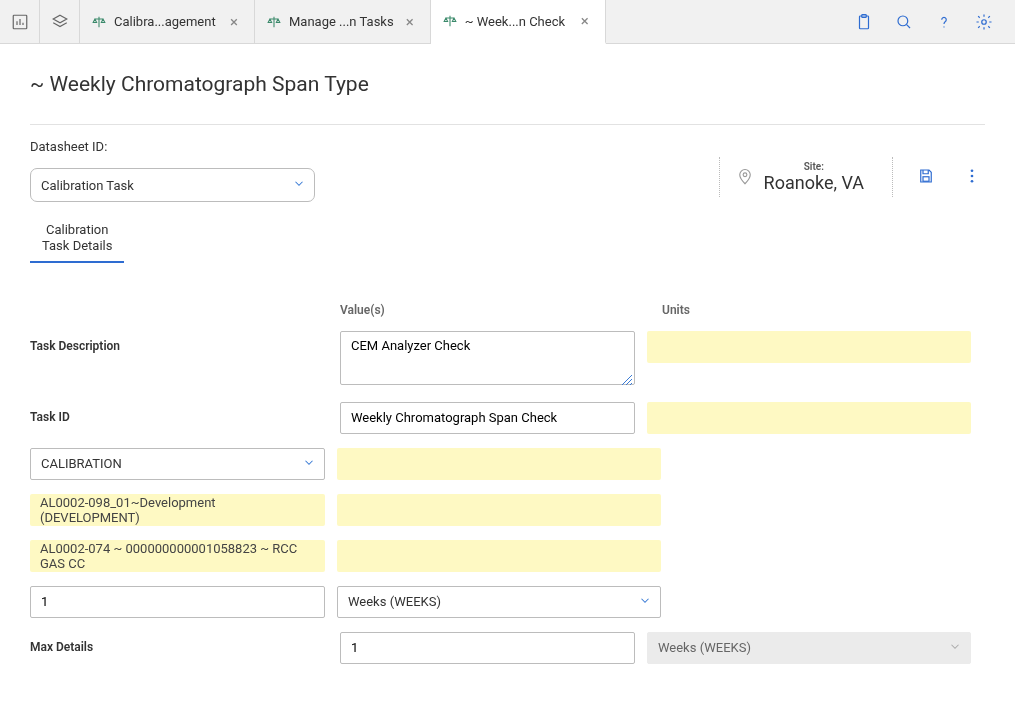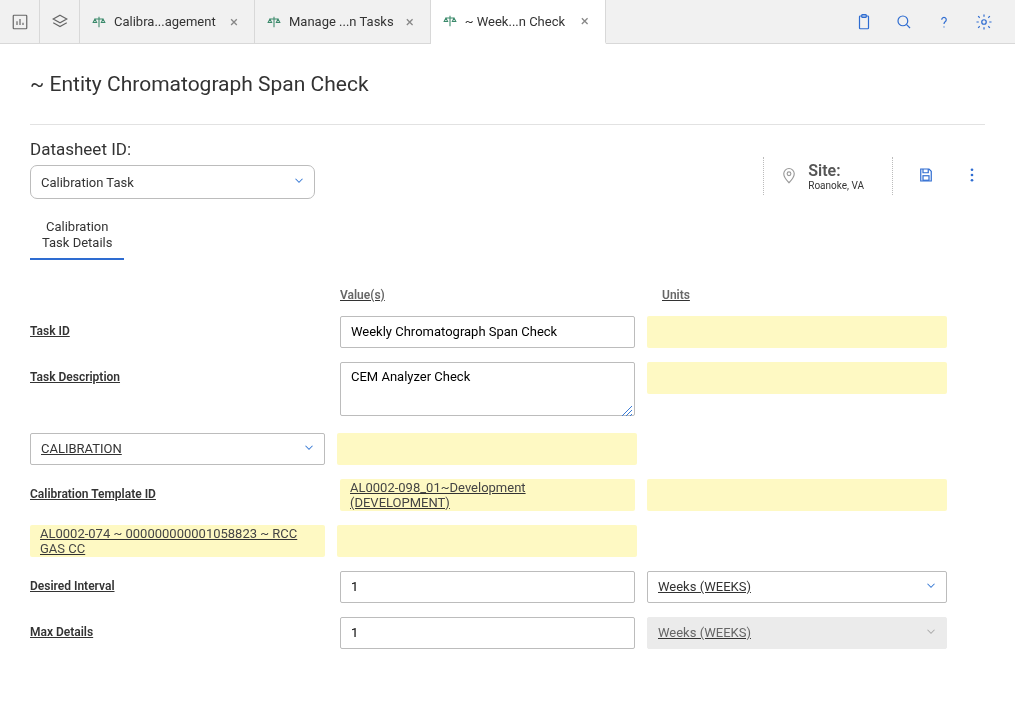--- a/index.html
+++ b/index.html
@@ -18,45 +18,45 @@
   .tb-right svg { cursor:pointer; }
   .blue-svg { stroke:#2e6cd1; fill:none; }
   .gray-svg { stroke:#666; fill:none; }
 
   .content { padding:28px 30px 0 30px; }
   .page-title { font-size:21px; color:#333; margin-bottom:28px; }
   .hr { height:1px; background:#e2e2e2; margin-bottom:14px; }
 
   .header-row { display:flex; align-items:flex-start; }
   .ds-block { }
-  .ds-label { font-size:17px; margin-bottom:6px; }
+  .ds-label { font-size:13px; margin-bottom:14px; }
   .select { position:relative; width:285px; height:34px; border:1px solid #bcbcbc; border-radius:7px; display:flex; align-items:center; padding:0 10px; background:#fff; cursor:pointer; }
   .select .chev { position:absolute; right:8px; top:50%; transform:translateY(-50%); }
   .chev svg { stroke:#3a7bd5; }
 
   .hdr-right { margin-left:auto; display:flex; align-items:center; gap:20px; padding-top:18px; }
   .site-block { display:flex; align-items:center; gap:10px; border-left:1px dotted #bbb; border-right:1px dotted #bbb; padding:4px 28px 4px 16px; }
-  .site-text .lbl { font-size:16px; font-weight:600; color:#555; }
-  .site-text .val { font-size:10px;text-align:center; }
+  .site-text .lbl { font-size:10px; font-weight:600; color:#555;text-align:center; }
+  .site-text .val { font-size:18px;text-align:center; }
   .icon-btn { cursor:pointer; padding:4px; }
 
   .subtab-row { margin-top:14px; display:flex; }
   .subtab { border-bottom:2px solid #2e6cd1; padding:6px 12px 6px 12px; text-align:center; font-size:13px; line-height:1.25; cursor:pointer; }
 
-  .form-area { margin-top:28px;text-decoration:underline; }
+  .form-area { margin-top:40px; }
   .col-headers { display:flex; margin-bottom:14px; }
   .col-spacer { width:310px; }
   .col-val { width:310px; font-weight:600; font-size:12px; color:#666; }
   .col-unit { font-weight:600; font-size:12px; color:#666; margin-left:12px; }
 
   .form-row { display:flex; align-items:flex-start; margin-bottom:14px; }
   .form-row.tall { align-items:flex-start; }
   .f-label { width:310px; font-weight:600; font-size:12px; color:#333; padding-top:8px; }
   .f-value { width:295px; }
-  .f-units { width:300px; margin-left:12px; }
+  .f-units { width:324px; margin-left:12px; }
 
   .inp { width:100%; height:32px; border:1px solid #bcbcbc; border-radius:2px; padding:0 10px; font-family:inherit; font-size:13px; background:#fff; }
   .ta { width:100%; height:54px; border:1px solid #bcbcbc; border-radius:2px; padding:6px 10px; font-family:inherit; font-size:13px; resize:none; background:#fff; position:relative; }
   .ta-wrap { position:relative; }
   .ta-resize { position:absolute; right:3px; bottom:3px; pointer-events:none; }
   .readonly { width:100%; height:32px; background:#fef9c3; border-radius:2px; display:flex; align-items:center; padding:0 10px; color:#444; }
   .readonly.empty { }
   .sel2 { width:100%; height:32px; border:1px solid #bcbcbc; border-radius:2px; display:flex; align-items:center; padding:0 10px; background:#fff; position:relative; cursor:pointer; }
   .sel2.disabled { background:#ebebeb; border-color:#ebebeb; color:#666; cursor:default; }
   .sel2 .chev2 { position:absolute; right:8px; top:50%; transform:translateY(-50%); }
@@ -115,21 +115,21 @@
         <circle cx="12" cy="18.5" r="0.8" fill="#2e6cd1" stroke="none"></circle>
       </svg>
     <svg width="18" height="18" viewBox="0 0 24 24" class="blue-svg" stroke-width="1.6">
         <circle cx="12" cy="12" r="3"></circle>
         <path d="M12 2v3M12 19v3M4.2 4.2l2.1 2.1M17.7 17.7l2.1 2.1M2 12h3M19 12h3M4.2 19.8l2.1-2.1M17.7 6.3l2.1-2.1"></path>
       </svg>
   </div>
 </div>
 
 <div class="content">
-  <div class="page-title">~ Entity Chromatograph Span Check</div>
+  <div class="page-title">~ Weekly Chromatograph Span Type</div>
   <div class="hr"></div>
 
   <div class="header-row">
     <div class="ds-block">
       <div class="ds-label">Datasheet ID:</div>
       <div class="select">
         <span>Calibration Task</span>
         <span class="chev"><svg width="14" height="14" viewBox="0 0 24 24" fill="none" stroke-width="1.8">
               <path d="M6 9l6 6 6-6"></path>
             </svg></span>
@@ -169,77 +169,75 @@
 Task Details</div>
   </div>
 
   <div class="form-area">
     <div class="col-headers">
       <div class="col-spacer"></div>
       <div class="col-val">Value(s)</div>
       <div class="col-unit">Units</div>
     </div>
 
-    <div class="form-row">
-      <div class="f-label">Task ID</div>
-      <div class="f-value"><input class="inp" value="Weekly Chromatograph Span Check" style=""></div>
-      <div class="f-units">
-          <div class="readonly empty"></div>
-        </div>
-    </div>
-
     <div class="form-row tall">
       <div class="f-label">Task Description</div>
       <div class="f-value ta-wrap">
         <textarea class="ta" style="">CEM Analyzer Check</textarea>
         <svg class="ta-resize" width="10" height="10" viewBox="0 0 10 10">
             <path d="M0 10L10 0M4 10L10 4M8 10L10 8" stroke="#3a7bd5" stroke-width="1"></path>
           </svg>
       </div>
       <div class="f-units">
           <div class="readonly empty" style="height:32px;"></div>
         </div>
     </div>
 
     <div class="form-row">
+      <div class="f-label">Task ID</div>
+      <div class="f-value"><input class="inp" value="Weekly Chromatograph Span Check" style=""></div>
+      <div class="f-units">
+          <div class="readonly empty"></div>
+        </div>
+    </div>
+
+    <div class="form-row">
       <div class="f-value">
         <div class="sel2">
           <span>CALIBRATION</span>
           <span class="chev2"><svg width="14" height="14" viewBox="0 0 24 24" fill="none" stroke="#3a7bd5" stroke-width="1.8">
                 <path d="M6 9l6 6 6-6"></path>
               </svg></span>
         </div>
       </div>
       <div class="f-units">
           <div class="readonly empty"></div>
         </div>
     </div>
 
     <div class="form-row">
-      <div class="f-label">Calibration Template ID</div>
       <div class="f-value">
           <div class="readonly">AL0002-098_01~Development (DEVELOPMENT)</div>
         </div>
       <div class="f-units">
           <div class="readonly empty"></div>
         </div>
     </div>
 
 
     <div class="form-row">
       <div class="f-value">
           <div class="readonly">AL0002-074 ~ 000000000001058823 ~ RCC GAS CC</div>
         </div>
       <div class="f-units">
           <div class="readonly empty"></div>
         </div>
     </div>
 
     <div class="form-row">
-      <div class="f-label">Desired Interval</div>
       <div class="f-value"><input class="inp" value="1" style=""></div>
       <div class="f-units">
         <div class="sel2">
           <span>Weeks (WEEKS)</span>
           <span class="chev2"><svg width="14" height="14" viewBox="0 0 24 24" fill="none" stroke="#3a7bd5" stroke-width="1.8">
                 <path d="M6 9l6 6 6-6"></path>
               </svg></span>
         </div>
       </div>
     </div>

